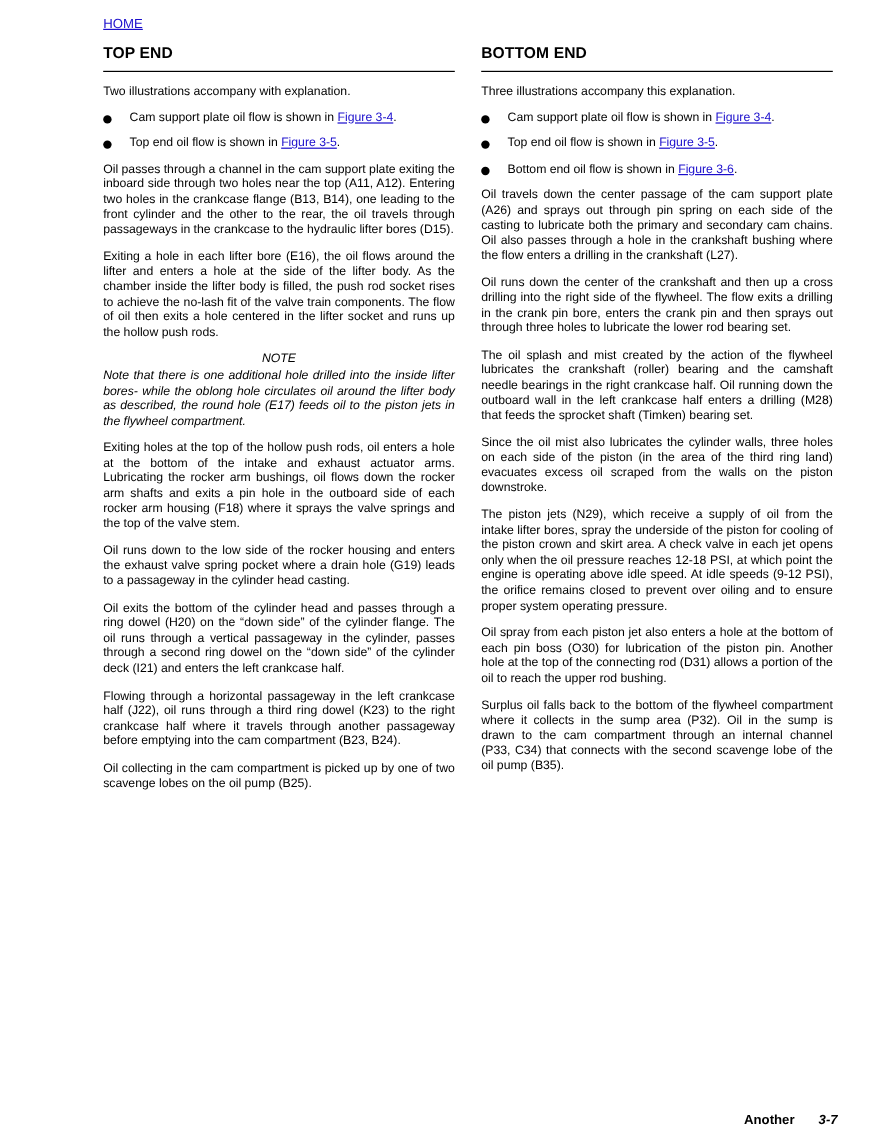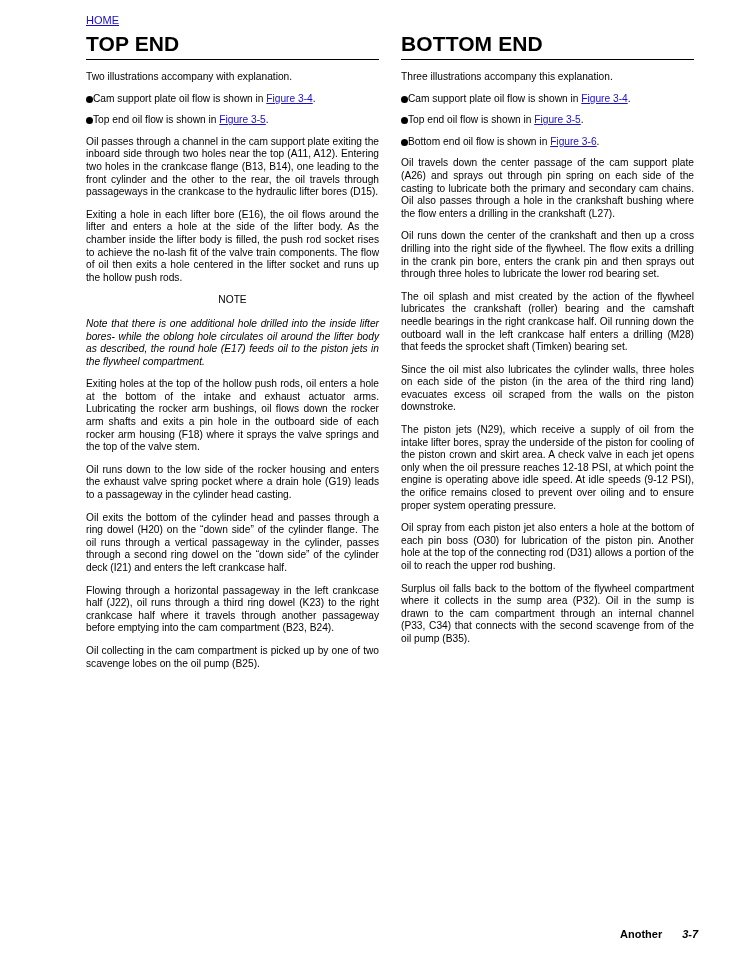--- a/index.html
+++ b/index.html
@@ -10,41 +10,41 @@
     .home-link {
       position: absolute; left: 86px; top: 14px;
       font-size: 11px; color: #1a0dcc; text-decoration: underline;
     }
     .col {
       position: absolute; top: 34px; width: 293px;
     }
     .col.left { left: 86px; }
     .col.right { left: 401px; }
     .heading {
-      font-size: 21px; font-weight: bold; margin: 0; padding: 0 0 5px 0;
+      font-size: 13px; font-weight: bold; margin: 0; padding: 0 0 5px 0;
       border-bottom: 1.5px solid #000; letter-spacing: 0.1px; line-height: 20px;
     }
     .para {
       font-size: 10.2px; line-height: 12.6px; text-align: justify;
       margin: 0 0 10px 0; hyphens: manual;
     }
     .intro { margin-top: 11px; margin-bottom: 9px; }
     .bullets { list-style: none; padding: 0; margin: 0 0 8px 0; }
     .bullet {
       font-size: 10.2px; line-height: 12.6px; position: relative;
-      padding-left: 7px; margin-bottom: 9px;
+      padding-left: 22px; margin-bottom: 9px;
     }
     .bullet .dot {
       position: absolute; left: 0; top: 3px; width: 7px; height: 7px;
       border-radius: 50%; background: #000;
     }
     .fig-link { color: #1a0dcc; }
     .note-title {
-      font-size: 10.2px; text-align: center;
-      margin: 0 0 11px 0; line-height: 12.6px;
+      font-size: 10.2px; font-style: italic; text-align: center;
+      margin: 0 0 1px 0; line-height: 12.6px;
     }
     .note-body { font-style: italic; }
     .footer {
       position: absolute; top: 928px; left: 620px;
       font-size: 11px; font-weight: bold;
     }
     .footer .page { margin-left: 20px; font-style: italic; }
   </style>
 </head>
 <body>
@@ -91,18 +91,18 @@
       <span class="dot"></span>
       <span>Bottom end oil flow is shown in </span><a class="fig-link" href="#">Figure 3-6</a><span>.</span>
     </li>
   </ul>
   <p class="para">Oil travels down the center passage of the cam support plate (A26) and sprays out through pin spring on each side of the casting to lubricate both the primary and secondary cam chains. Oil also passes through a hole in the crankshaft bush­ing where the flow enters a drilling in the crankshaft (L27).</p>
   <p class="para">Oil runs down the center of the crankshaft and then up a cross drilling into the right side of the flywheel. The flow exits a drilling in the crank pin bore, enters the crank pin and then sprays out through three holes to lubricate the lower rod bearing set.</p>
   <p class="para">The oil splash and mist created by the action of the flywheel lubricates the crankshaft (roller) bearing and the camshaft needle bearings in the right crankcase half. Oil running down the outboard wall in the left crankcase half enters a drilling (M28) that feeds the sprocket shaft (Timken) bearing set.</p>
   <p class="para">Since the oil mist also lubricates the cylinder walls, three holes on each side of the piston (in the area of the third ring land) evacuates excess oil scraped from the walls on the pis­ton downstroke.</p>
   <p class="para">The piston jets (N29), which receive a supply of oil from the intake lifter bores, spray the underside of the piston for cool­ing of the piston crown and skirt area. A check valve in each jet opens only when the oil pressure reaches 12-18 PSI, at which point the engine is operating above idle speed. At idle speeds (9-12 PSI), the orifice remains closed to prevent over oiling and to ensure proper system operating pressure.</p>
   <p class="para">Oil spray from each piston jet also enters a hole at the bottom of each pin boss (O30) for lubrication of the piston pin. Another hole at the top of the connecting rod (D31) allows a portion of the oil to reach the upper rod bushing.</p>
-  <p class="para">Surplus oil falls back to the bottom of the flywheel compart­ment where it collects in the sump area (P32). Oil in the sump is drawn to the cam compartment through an internal channel (P33, C34) that connects with the second scavenge from of the oil pump (B35).</p>
+  <p class="para">Surplus oil falls back to the bottom of the flywheel compart­ment where it collects in the sump area (P32). Oil in the sump is drawn to the cam compartment through an internal channel (P33, C34) that connects with the second scavenge lobe of the oil pump (B35).</p>
 </div>
 
 <div class="footer">
   <span>Another</span><span class="page">3-7</span>
 </div>
 
 </body></html>

